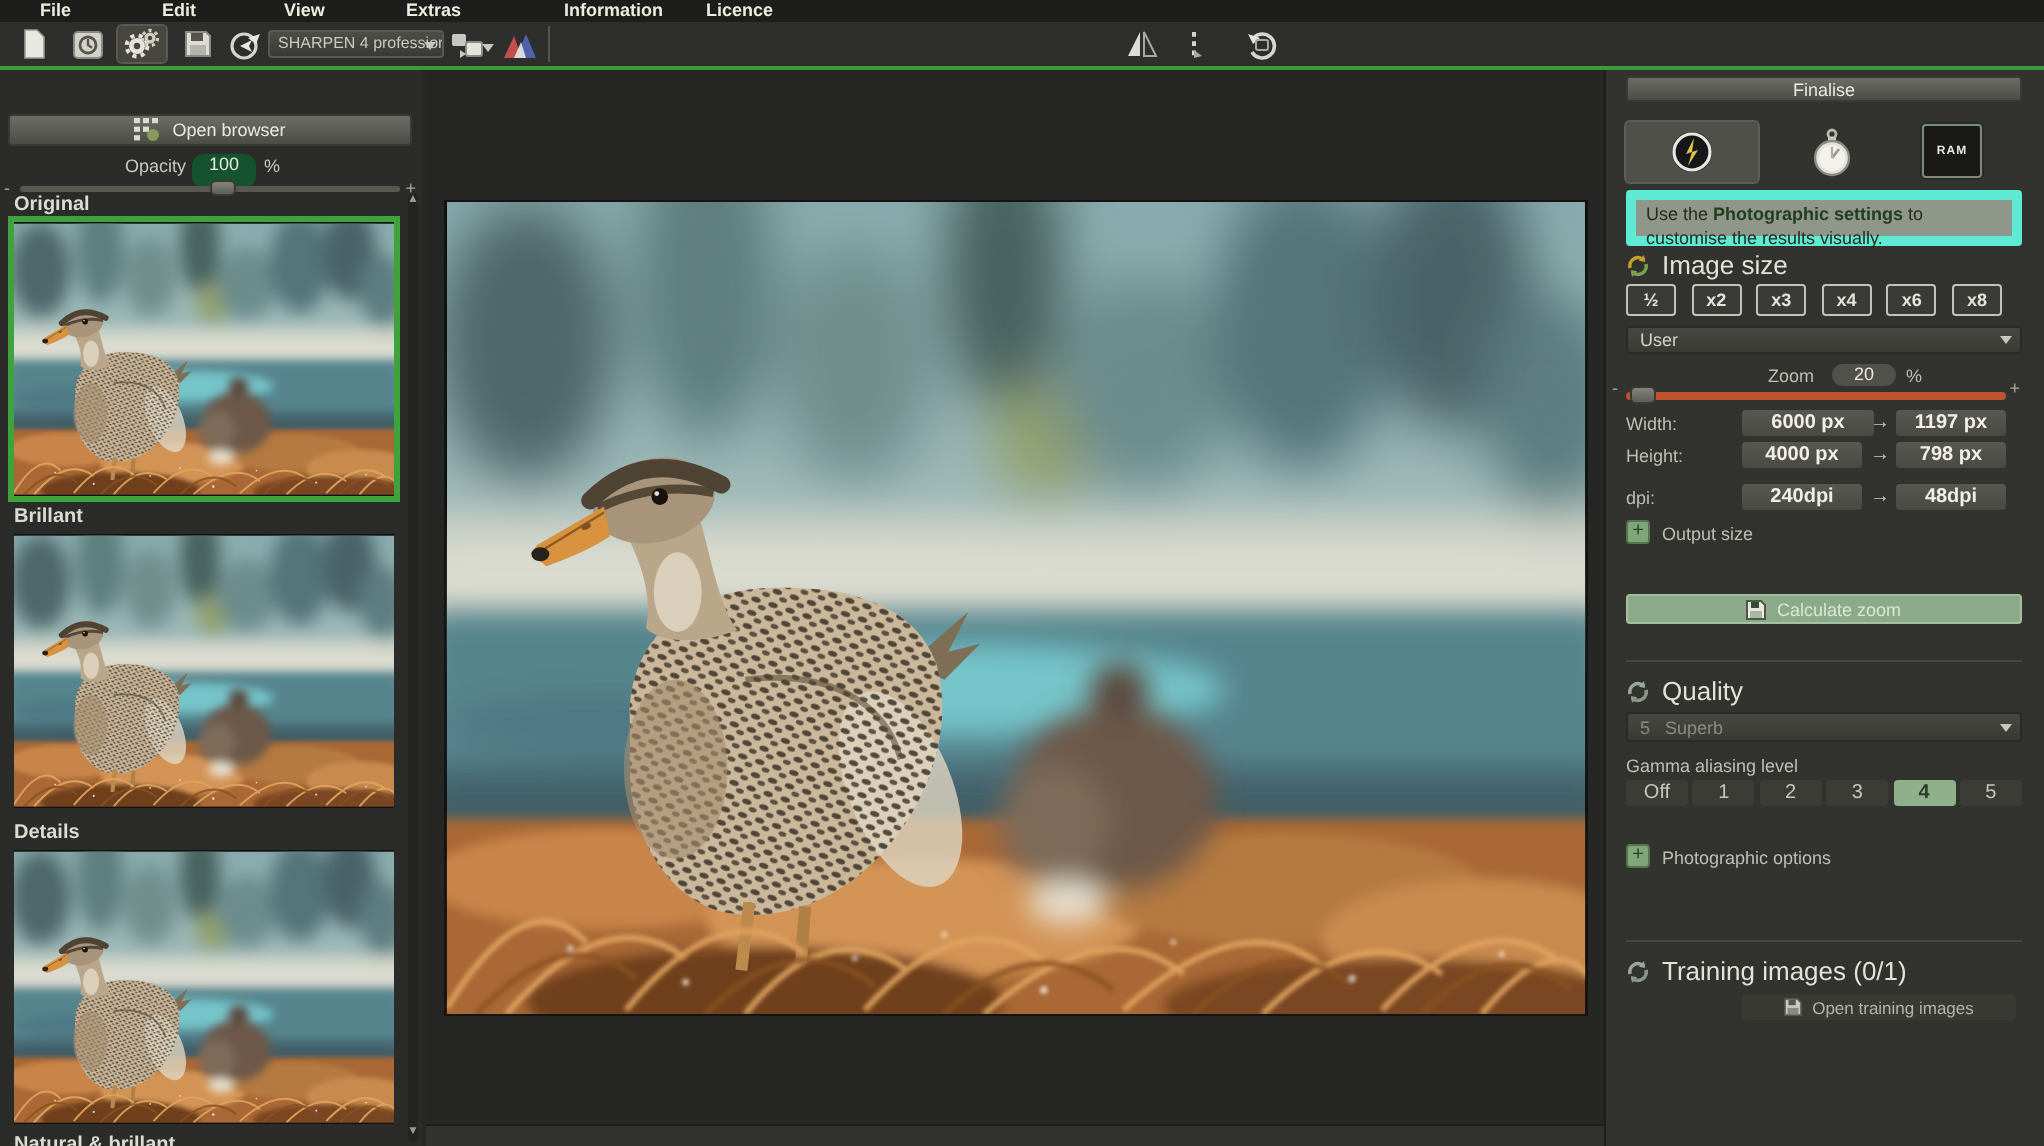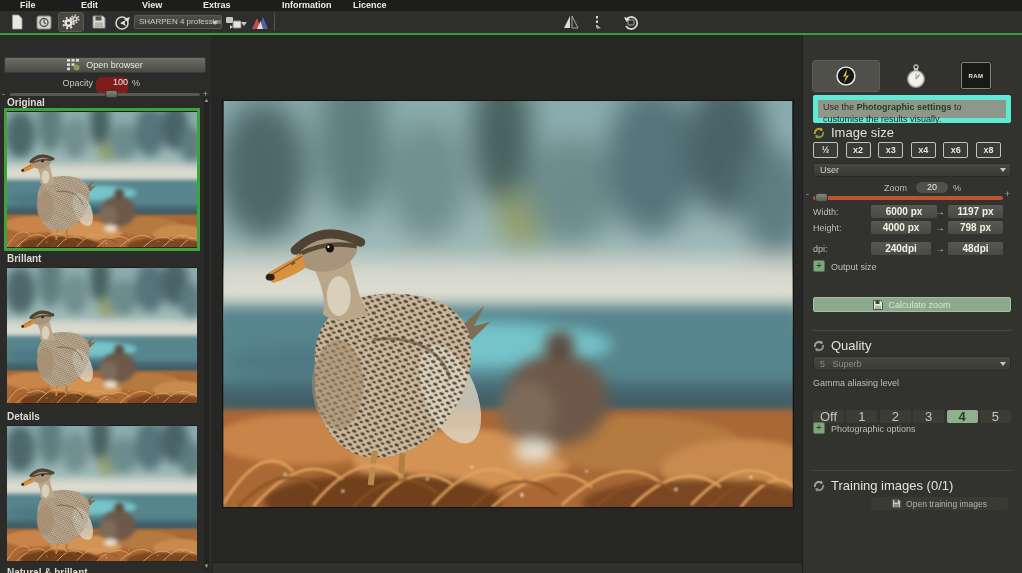--- a/index.html
+++ b/index.html
@@ -22,22 +22,22 @@
   #preset-dd .chev { position:absolute; right:3px; top:5px; }
 
   
   #left-panel { position:absolute; left:0; top:35px; width:211px; height:538px; background:#2b2b29; }
   .gray-btn { background:linear-gradient(#6d6d68,#4c4c47); border:1px solid #3a3a35; border-radius:2px;
     color:#e9e9e1; font-size:9px; display:flex; align-items:center; justify-content:center; }
   #default-settings { position:absolute; left:4px; top:4px; width:202px; height:13px; }
   #open-browser { position:absolute; left:4px; top:22px; width:202px; height:16px; gap:6px; }
   #opacity-row { position:absolute; left:0; top:42px; width:211px; height:12px; font-size:9px; color:#c9c9c0; }
   #opacity-label { position:absolute; right:118px; top:1px; }
-  #opacity-value { position:absolute; left:96px; top:0; width:32px; height:17px; background:#7f1d1d; border-radius:6px;
-    color:#e9e9e1; font-size:9px; text-align:right; line-height:11px; }
+  #opacity-value { position:absolute; left:96px; top:0; width:32px; height:17px; background:#14532d; border-radius:6px;
+    color:#e9e9e1; font-size:9px; text-align:center; line-height:11px; }
   #opacity-unit { position:absolute; left:132px; top:1px; }
   .slider-minus,.slider-plus { position:absolute; font-size:9px; color:#a8a8a0; top:-4px; }
   #opacity-slider { position:absolute; left:10px; top:58px; width:190px; height:3px; background:#5858512; background:#585851; border-radius:2px; }
   #opacity-handle { position:absolute; left:95px; top:-3px; width:13px; height:8px; background:linear-gradient(#84847d,#5e5e58); border:1px solid #3a3a34; border-radius:3px; }
 
   .preset-label { position:absolute; left:7px; font-size:10px; font-weight:bold; color:#dcdcd2; }
   .thumb { position:absolute; left:7px; width:190px; height:137px; background:#111; }
   .thumb svg { display:block; width:100%; height:100%; }
   .thumb.selected { outline:3px solid #3ea33c; outline-offset:0px; }
   #list-scrollbar { position:absolute; right:2px; top:62px; width:5px; height:474px; background:#232321; border-radius:2px; }
@@ -72,22 +72,22 @@
   .scale-btn { width:25px; height:16px; border:1px solid #c2c2ba; border-radius:2px; background:#3a3a36;
     color:#e4e4da; font-size:9px; font-weight:bold; display:flex; align-items:center; justify-content:center; }
   #scale-row { position:absolute; left:10px; top:107px; width:188px; display:flex; justify-content:space-between; }
   #zoom-track { position:absolute; left:10px; top:161px; width:190px; height:4px; background:#c0532f; border-radius:2px; }
   #zoom-handle { position:absolute; left:2px; top:-3px; width:13px; height:9px; background:linear-gradient(#84847d,#5e5e58); border:1px solid #3a3a34; border-radius:3px; }
   .checkbox { position:absolute; width:12px; height:12px; background:#7fa57b; border:1px solid #55754f; border-radius:2px;
     color:#274427; font-size:10px; line-height:10px; text-align:center; }
   #calc-zoom-btn { position:absolute; left:10px; top:262px; width:198px; height:15px; background:#8baa89; border:1px solid #a4c0a0;
     border-radius:2px; color:#d8e6d2; font-size:9px; display:flex; align-items:center; justify-content:center; gap:5px; }
   .divider { position:absolute; left:10px; width:198px; height:1px; background:#47473f; }
-  .gamma-btn { width:31px; height:13px; background:#3c3c37; border-radius:2px; color:#c6c6bc; font-size:13px;
-    display:flex; align-items:center; justify-content:center;margin-top:20px; }
+  .gamma-btn { width:31px; height:13px; background:#3c3c37; border-radius:2px; color:#c6c6bc; font-size:10px;
+    display:flex; align-items:center; justify-content:center; }
   .gamma-btn.sel { background:#8fb08a; color:#2c3c2c; font-weight:bold; }
   #gamma-row { position:absolute; left:10px; top:355px; width:198px; display:flex; justify-content:space-between; }
   #crop-btn { position:absolute; left:10px; top:246px; width:198px; height:14px; display:flex; align-items:center; justify-content:center; gap:6px;
     color:#c6c6bc; font-size:9px; }
   #open-training-btn { position:absolute; left:68px; top:462px; width:137px; height:13px; background:#3a3a35; border-radius:2px;
     color:#b4b4aa; font-size:8.5px; display:flex; align-items:center; justify-content:center; gap:5px; }
   .dim { opacity:.5; white-space:pre; }
   .ico { display:flex; align-items:center; justify-content:center; }
   .ico svg { display:block; }
 </style>
@@ -342,20 +342,23 @@
   <div id="canvas">
     <div id="main-image">
       <svg viewBox="0 0 572 408">
           <use href="#duckScene"></use>
         </svg>
     </div>
     <div id="canvas-bottom"></div>
   </div>
 
   <div id="right-panel">
+    <div id="finalise-btn" class="gray-btn">
+      <span>Finalise</span>
+    </div>
 
     <div class="tab" id="tab-photographic">
       <span class="ico">
         <svg width="24" height="24" viewBox="0 0 24 24">
             <circle cx="12" cy="12" r="10" fill="#17171a"></circle>
             <circle cx="12" cy="12" r="9" fill="none" stroke="#e8e8e0" stroke-width="1.6"></circle>
             <path d="M13 5 L9 13 L12 12 L10 19 L15 11 L12 12 Z" fill="#e0c44a"></path>
           </svg>
       </span>
     </div>

